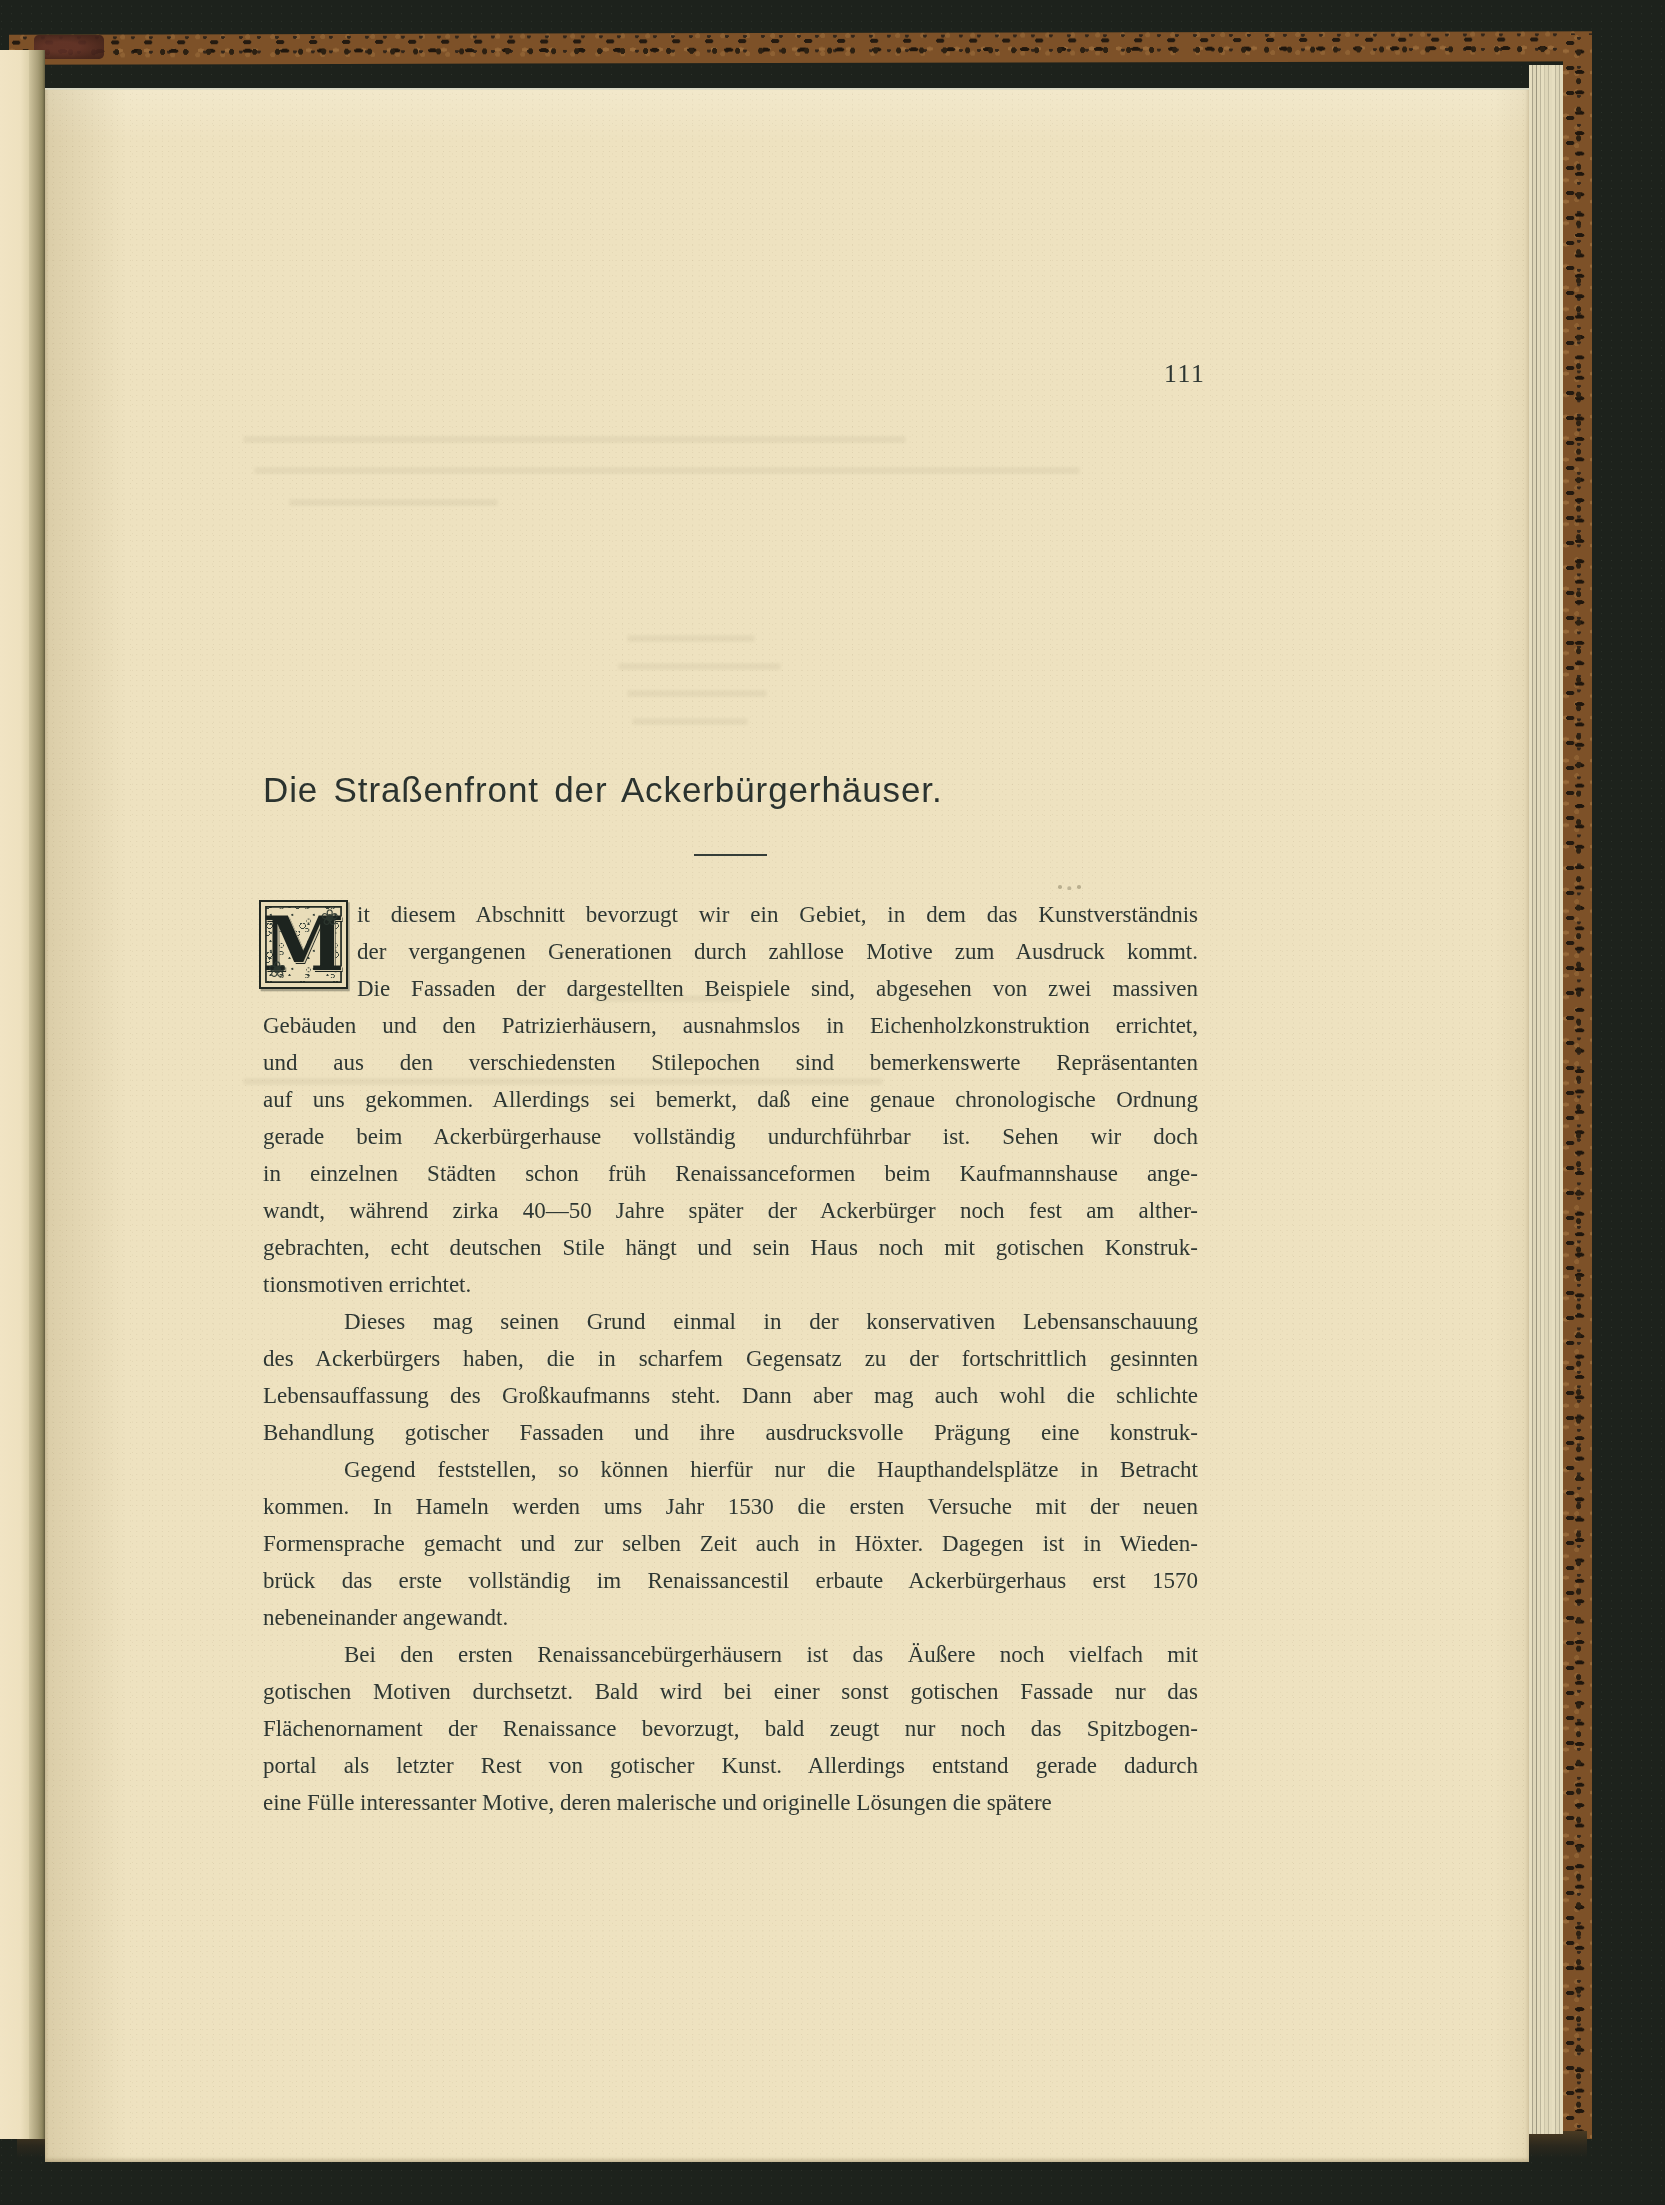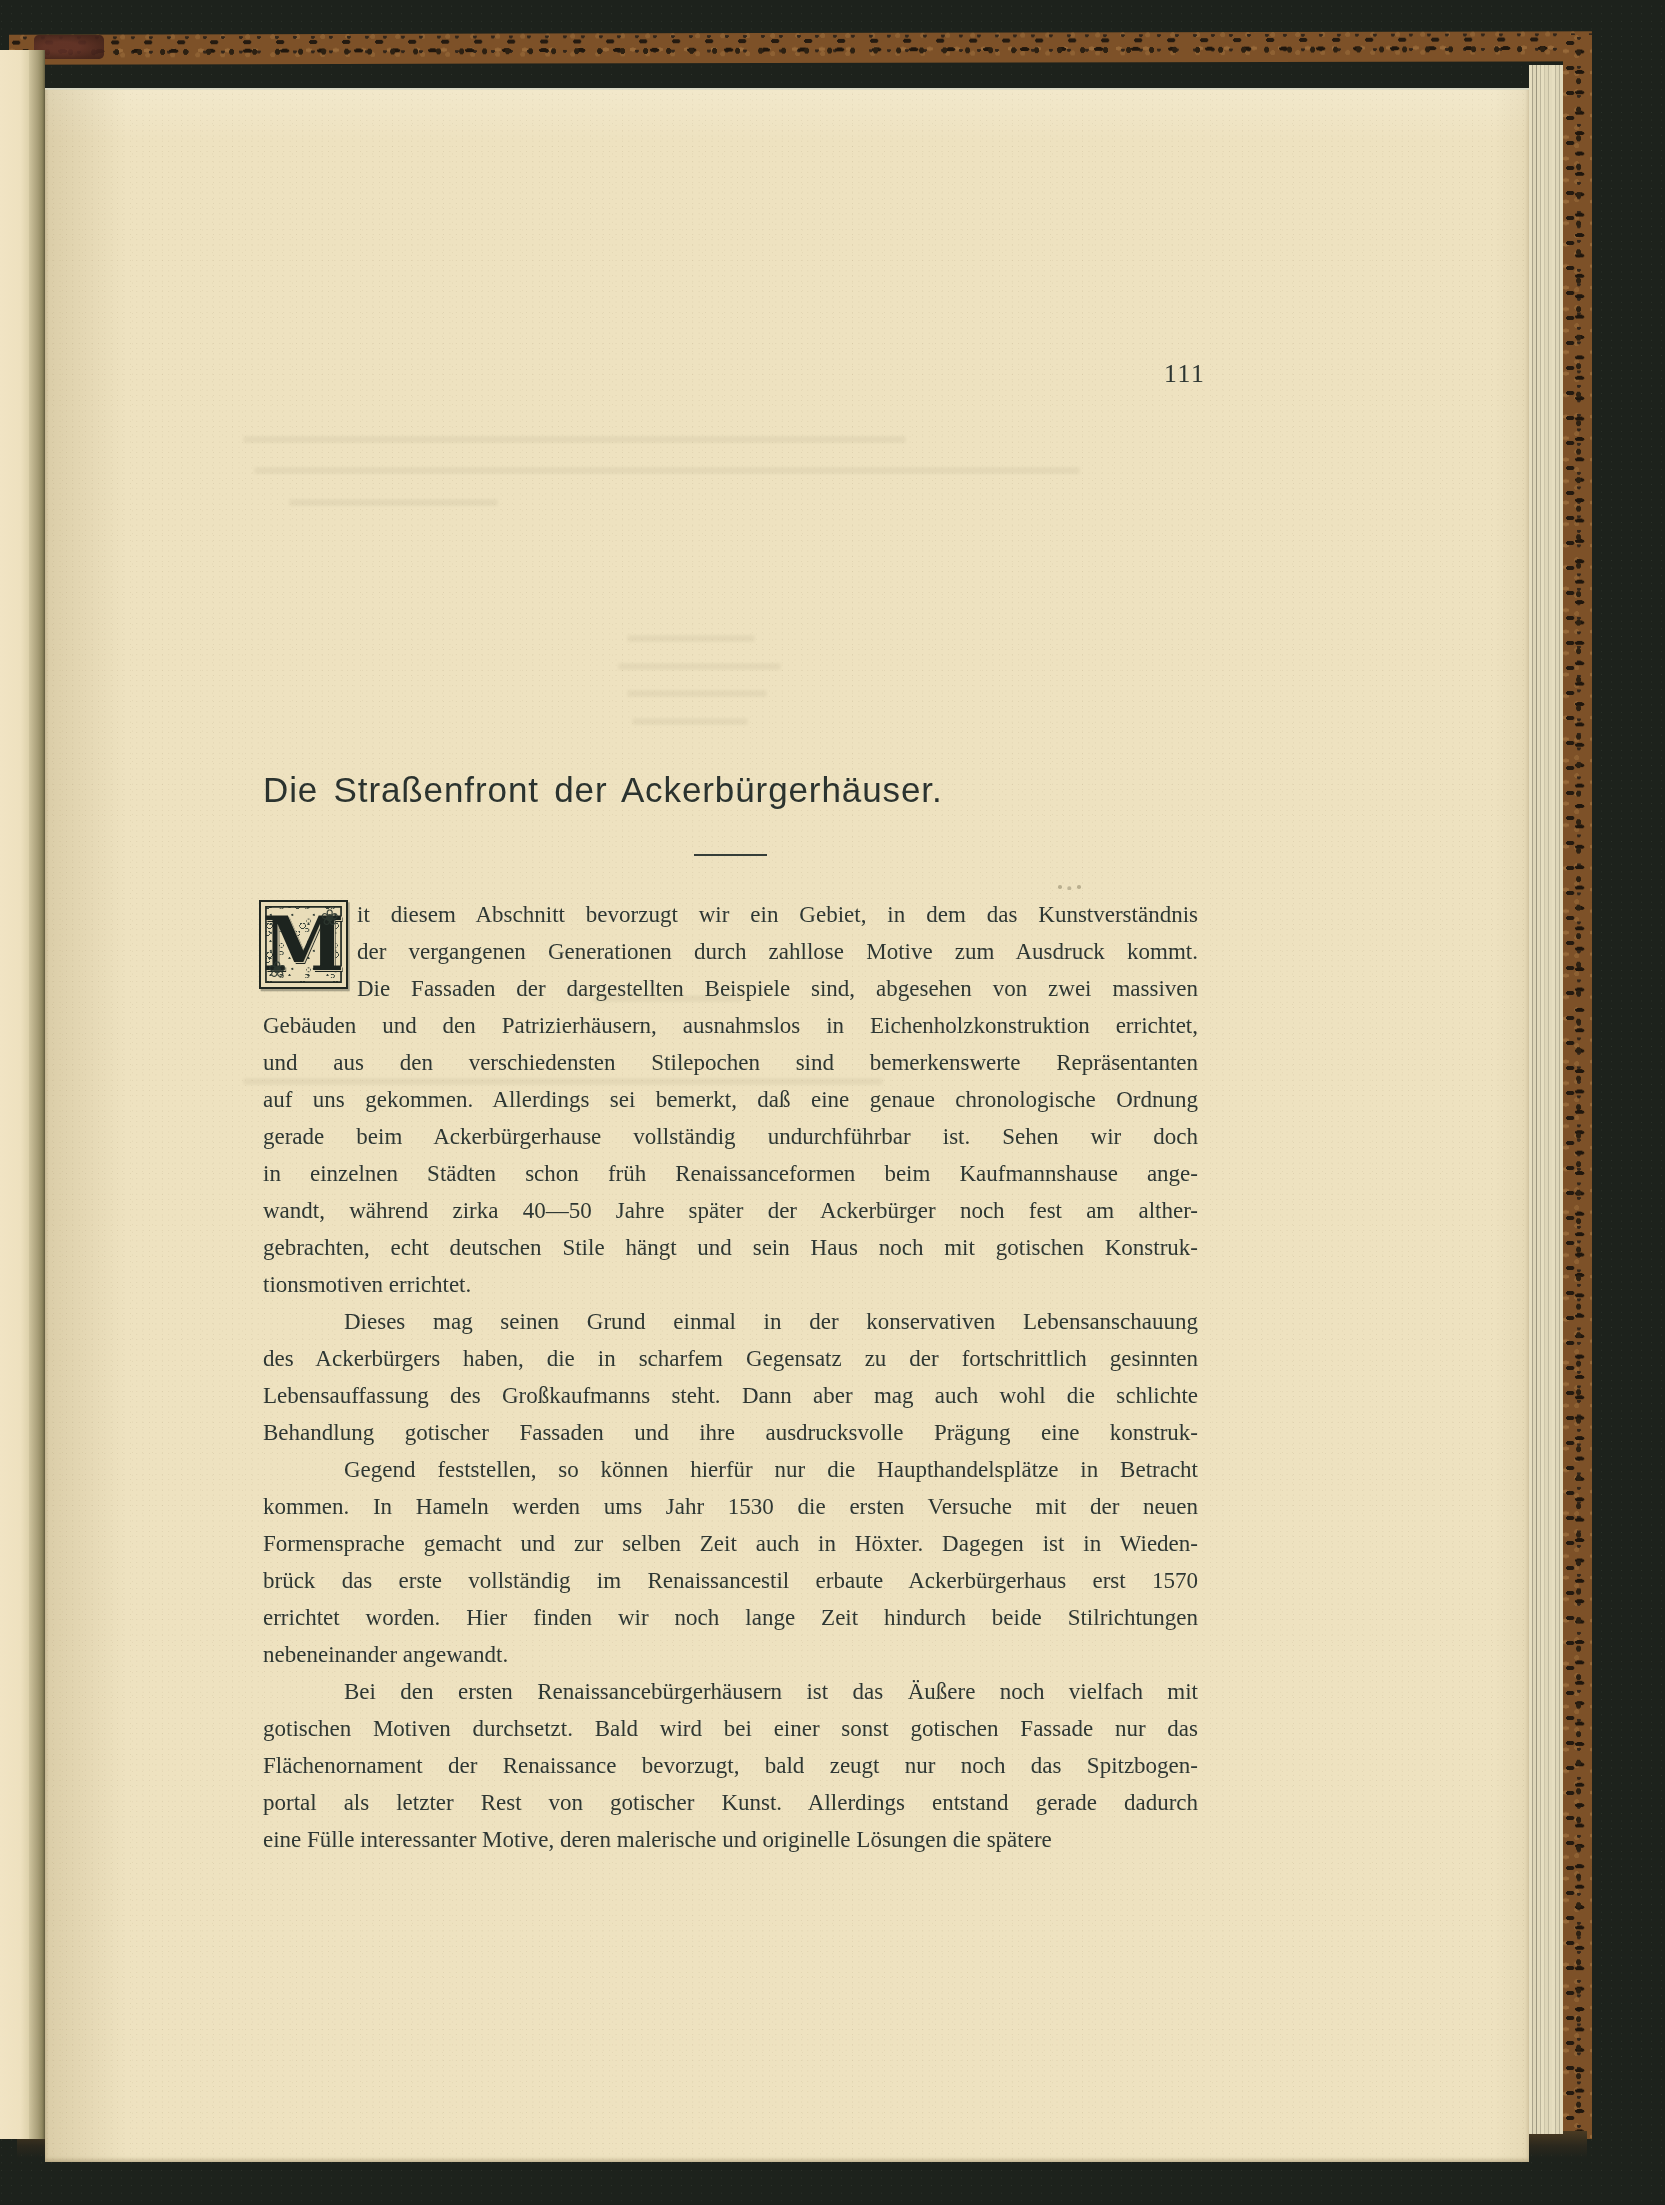--- a/index.html
+++ b/index.html
@@ -182,21 +182,20 @@
           <div class="line">Lebensauffassung des Großkaufmanns steht. Dann aber mag auch wohl die schlichte</div>
           <div class="line">Behandlung gotischer Fassaden und ihre ausdrucksvolle Prägung eine konstruk-</div>
         </div>
 
       <div class="para indented">
 
           <div class="line">Gegend feststellen, so können hierfür nur die Haupthandelsplätze in Betracht</div>
           <div class="line">kommen. In Hameln werden ums Jahr 1530 die ersten Versuche mit der neuen</div>
           <div class="line">Formensprache gemacht und zur selben Zeit auch in Höxter. Dagegen ist in Wieden-</div>
           <div class="line">brück das erste vollständig im Renaissancestil erbaute Ackerbürgerhaus erst 1570</div>
-          <div class="line">errichtet worden. Hier finden wir noch lange Zeit hindurch beide Stilrichtungen</div>
           <div class="line last">nebeneinander angewandt.</div>
         </div>
 
       <div class="para indented">
 
       <div class="line">Bei den ersten Renaissancebürgerhäusern ist das Äußere noch vielfach mit</div>
           <div class="line">gotischen Motiven durchsetzt. Bald wird bei einer sonst gotischen Fassade nur das</div>
           <div class="line">Flächenornament der Renaissance bevorzugt, bald zeugt nur noch das Spitzbogen-</div>
           <div class="line">portal als letzter Rest von gotischer Kunst. Allerdings entstand gerade dadurch</div>
           <div class="line last">eine Fülle interessanter Motive, deren malerische und originelle Lösungen die spätere</div>

